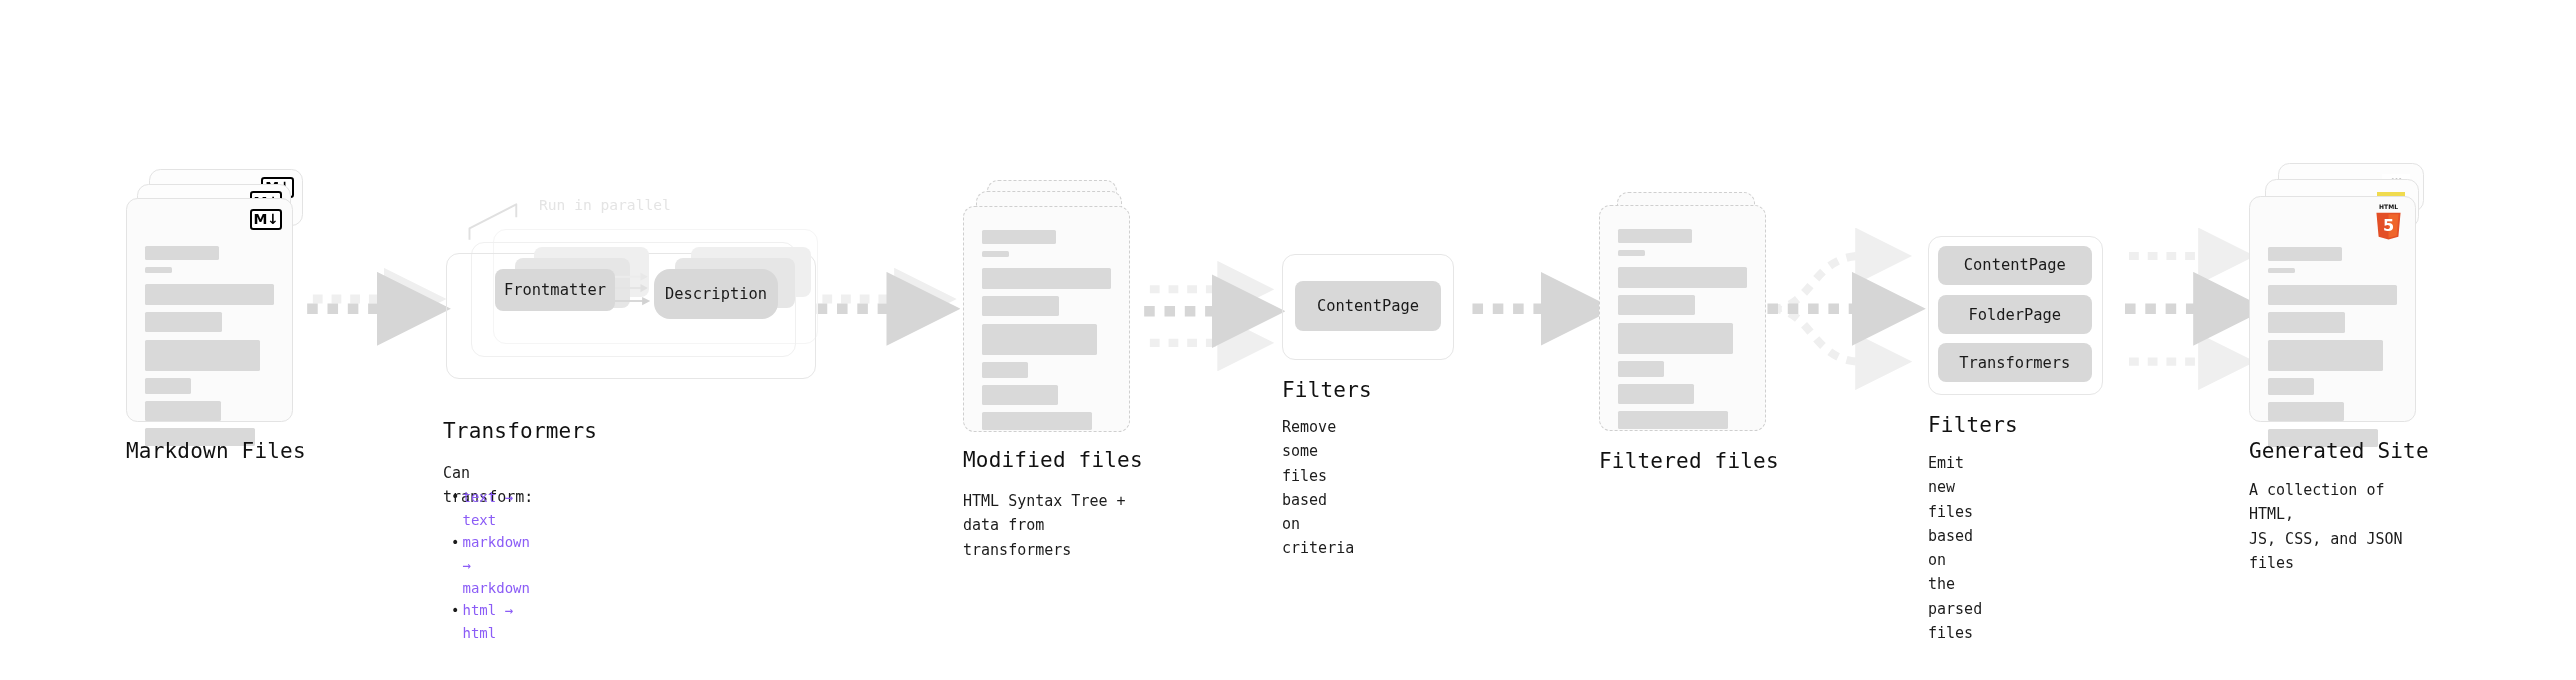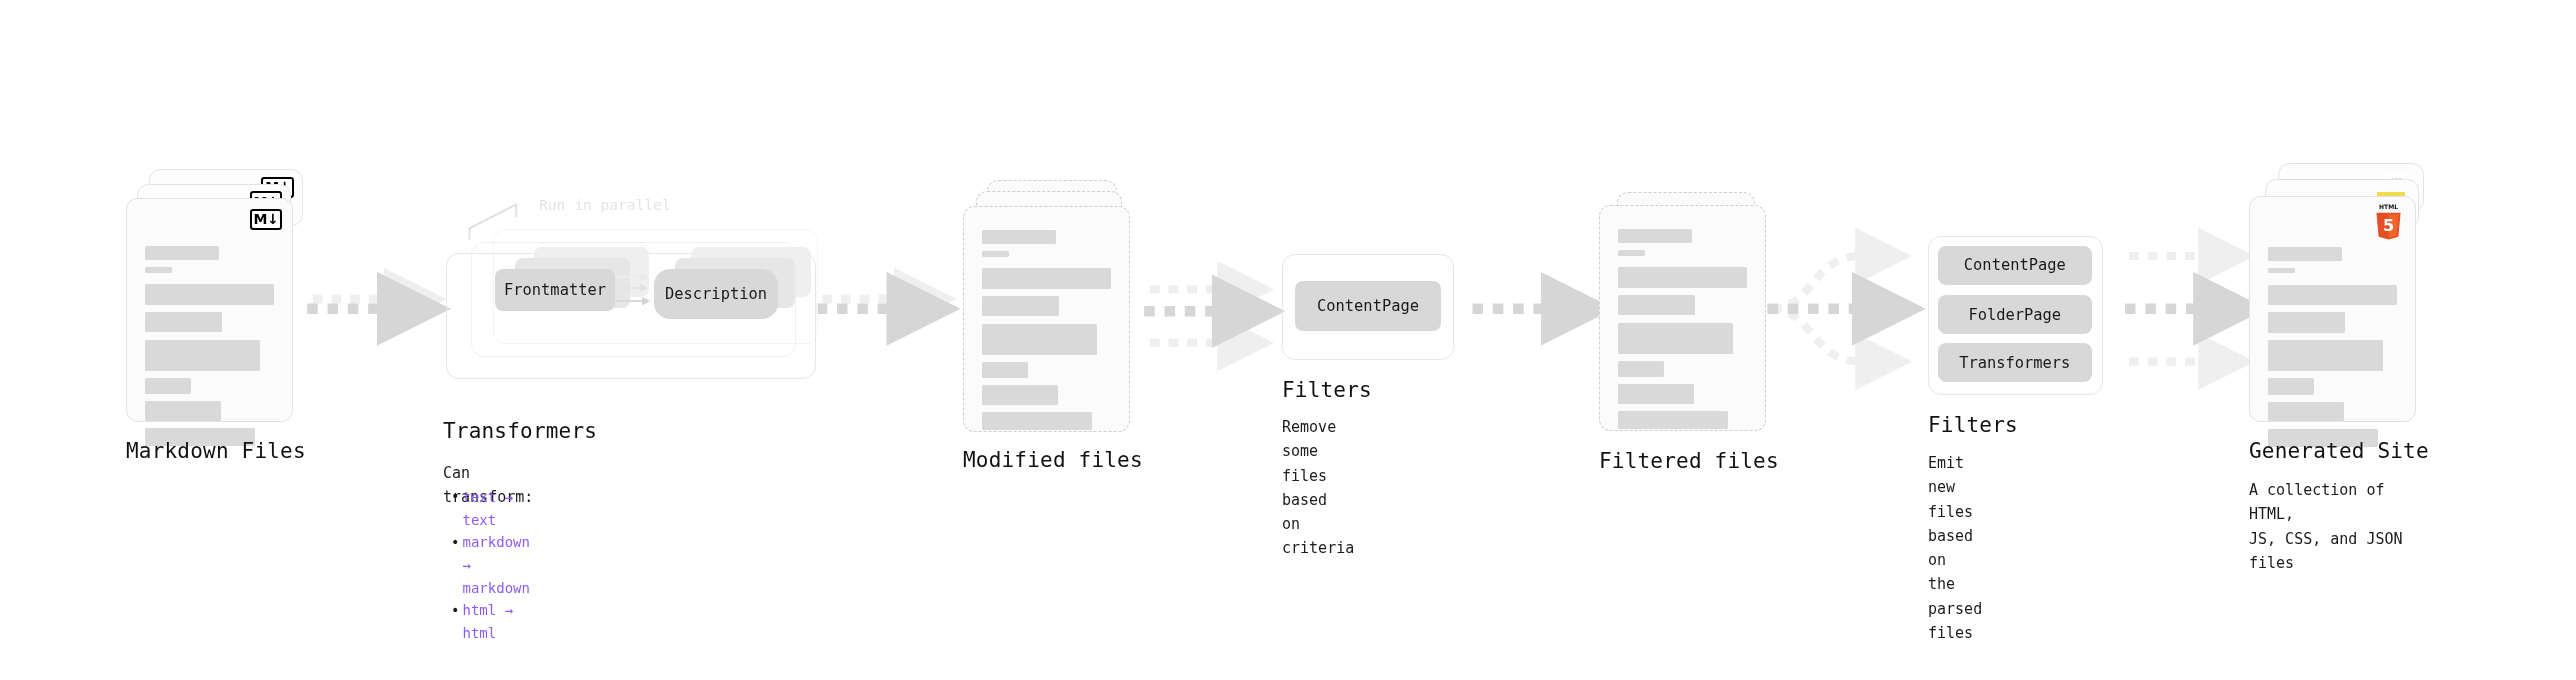--- a/index.html
+++ b/index.html
@@ -235,20 +235,22 @@
           <div class="bar" style="width:100%; height:20.3px;"></div>
           <div class="bar" style="width:60%; height:20.3px;"></div>
           <div class="bar" style="width:89%; height:31px;"></div>
           <div class="bar" style="width:36%; height:16.3px;"></div>
           <div class="bar" style="width:59%; height:19.5px;"></div>
           <div class="bar" style="width:85%; height:18px;"></div>
         </div>
       </div>
     </div>
     <div class="title" style="left:0px; top:268px;">Modified files</div>
+    <div class="subtitle" style="left:0px; top:309px;">HTML Syntax Tree +
+data from transformers</div>
   </div>
 
   <div class="node" style="left:1282px; top:254px;">
     <div class="group-box" style="left:0px; top:0px; width:172px; height:106px;"></div>
     <div class="chip" style="left:13px; top:27px; width:146px; height:50px;">
       <span>ContentPage</span>
     </div>
     <div class="title" style="left:0px; top:124px;">Filters</div>
     <div class="subtitle" style="left:0px; top:161px;">Remove some files based
 on criteria</div>

